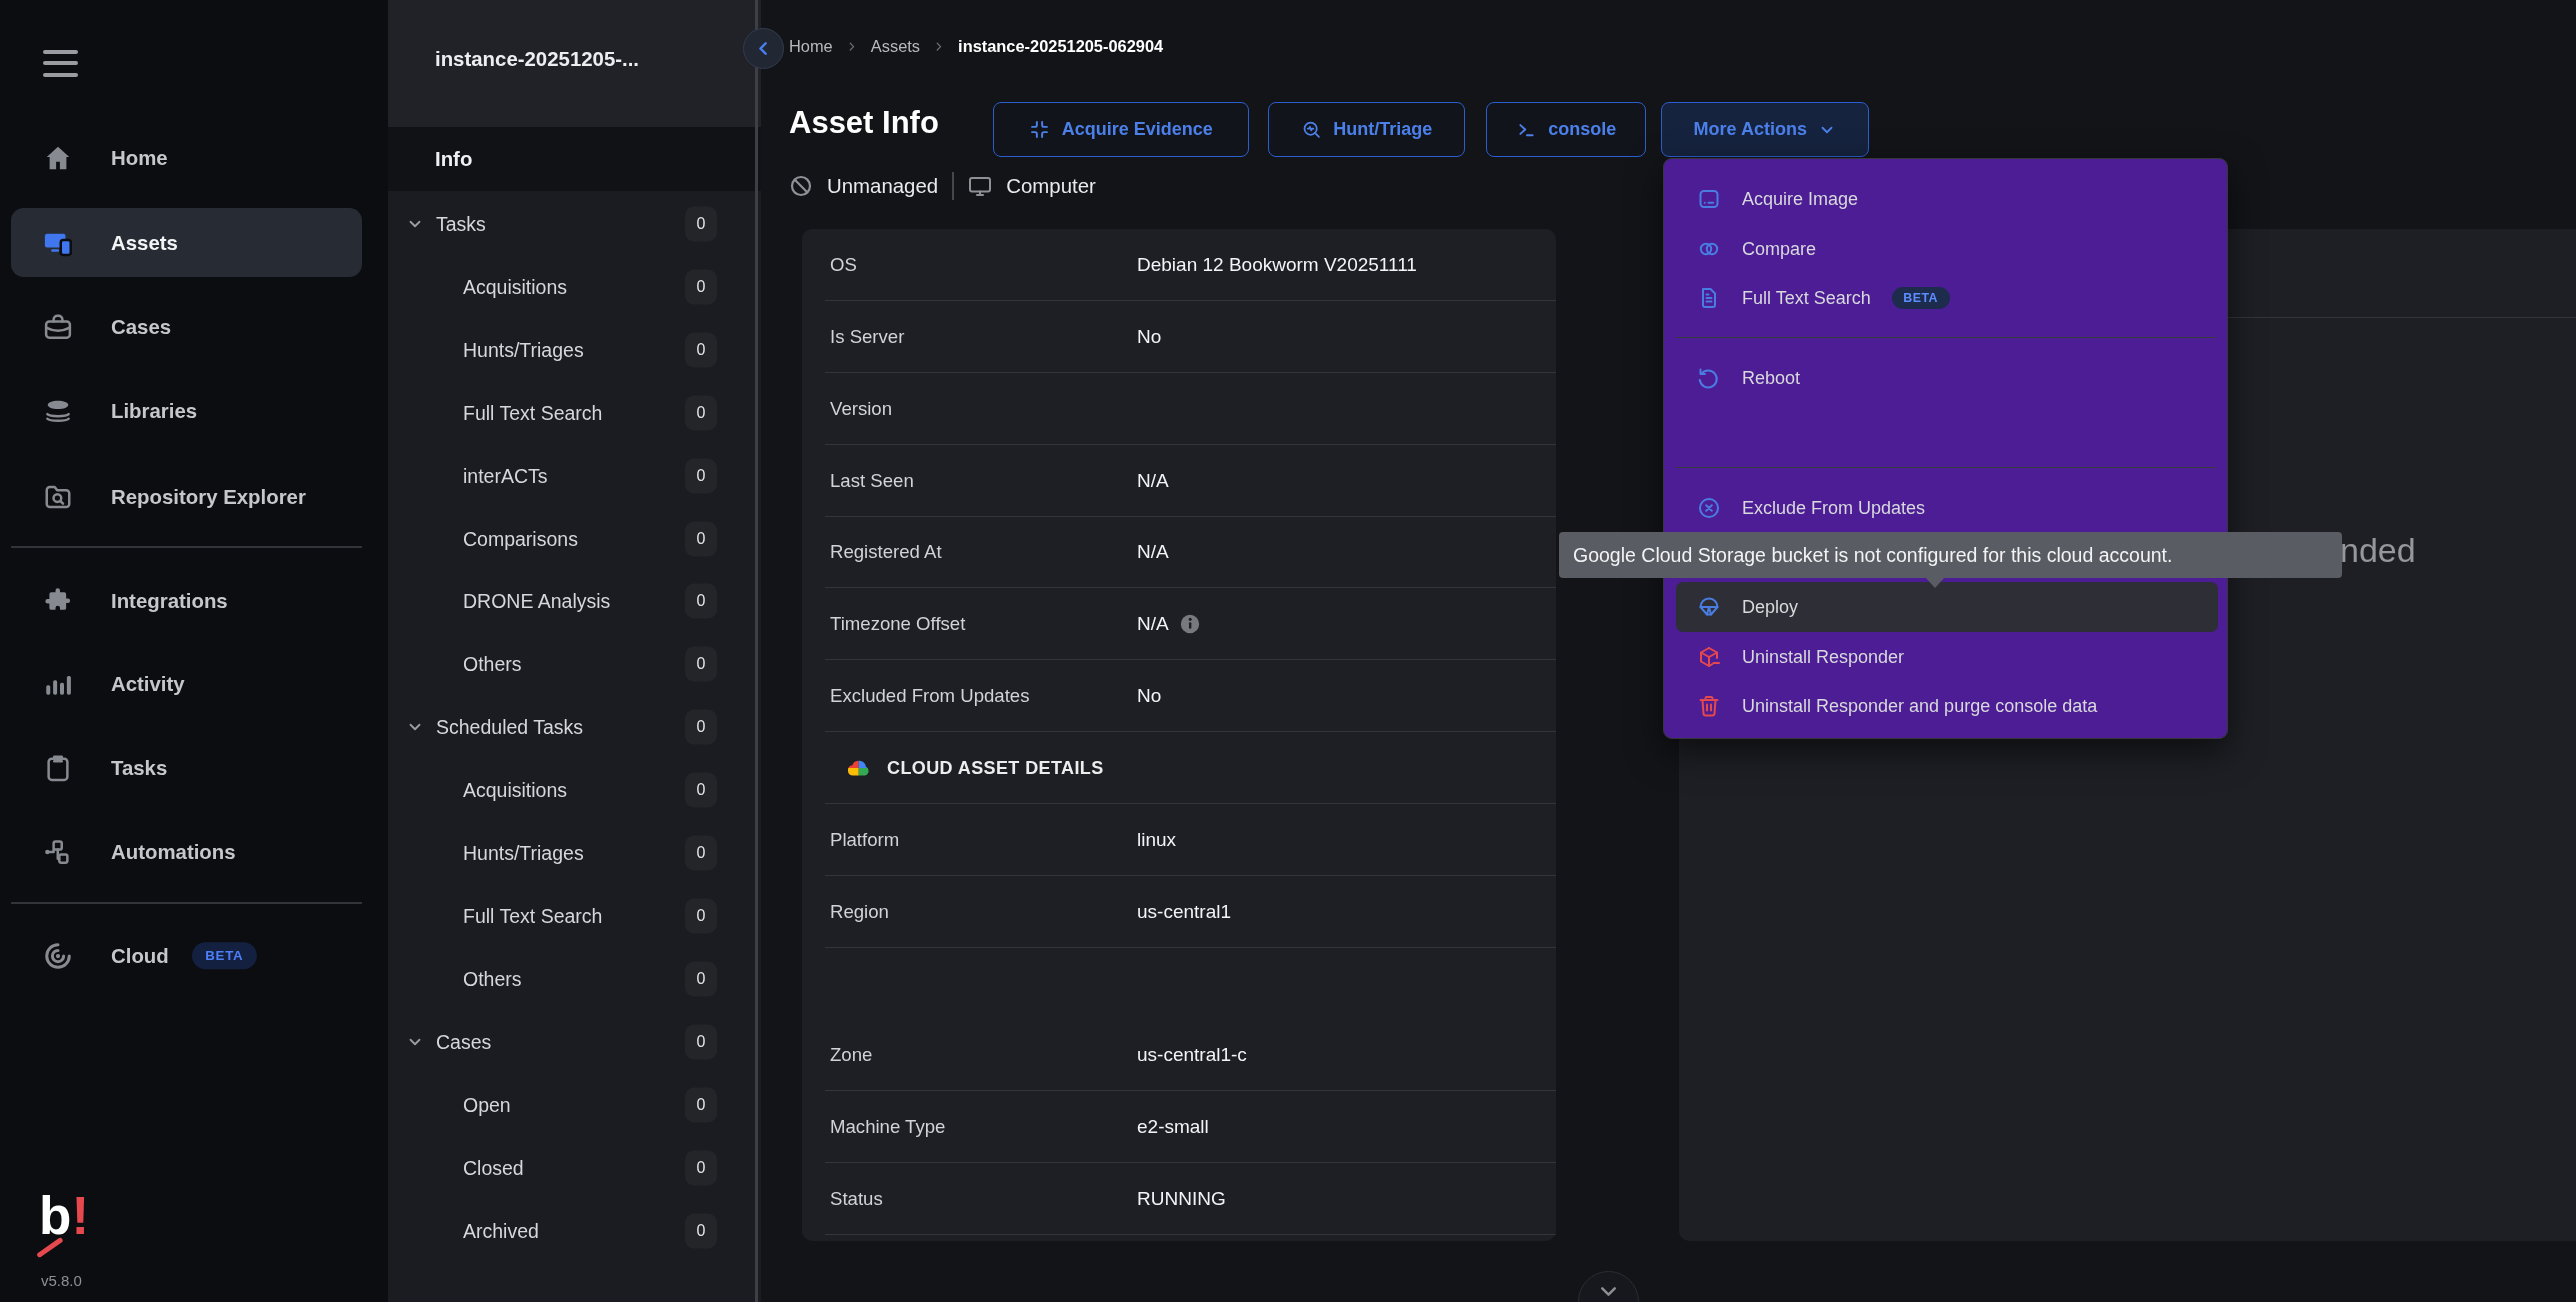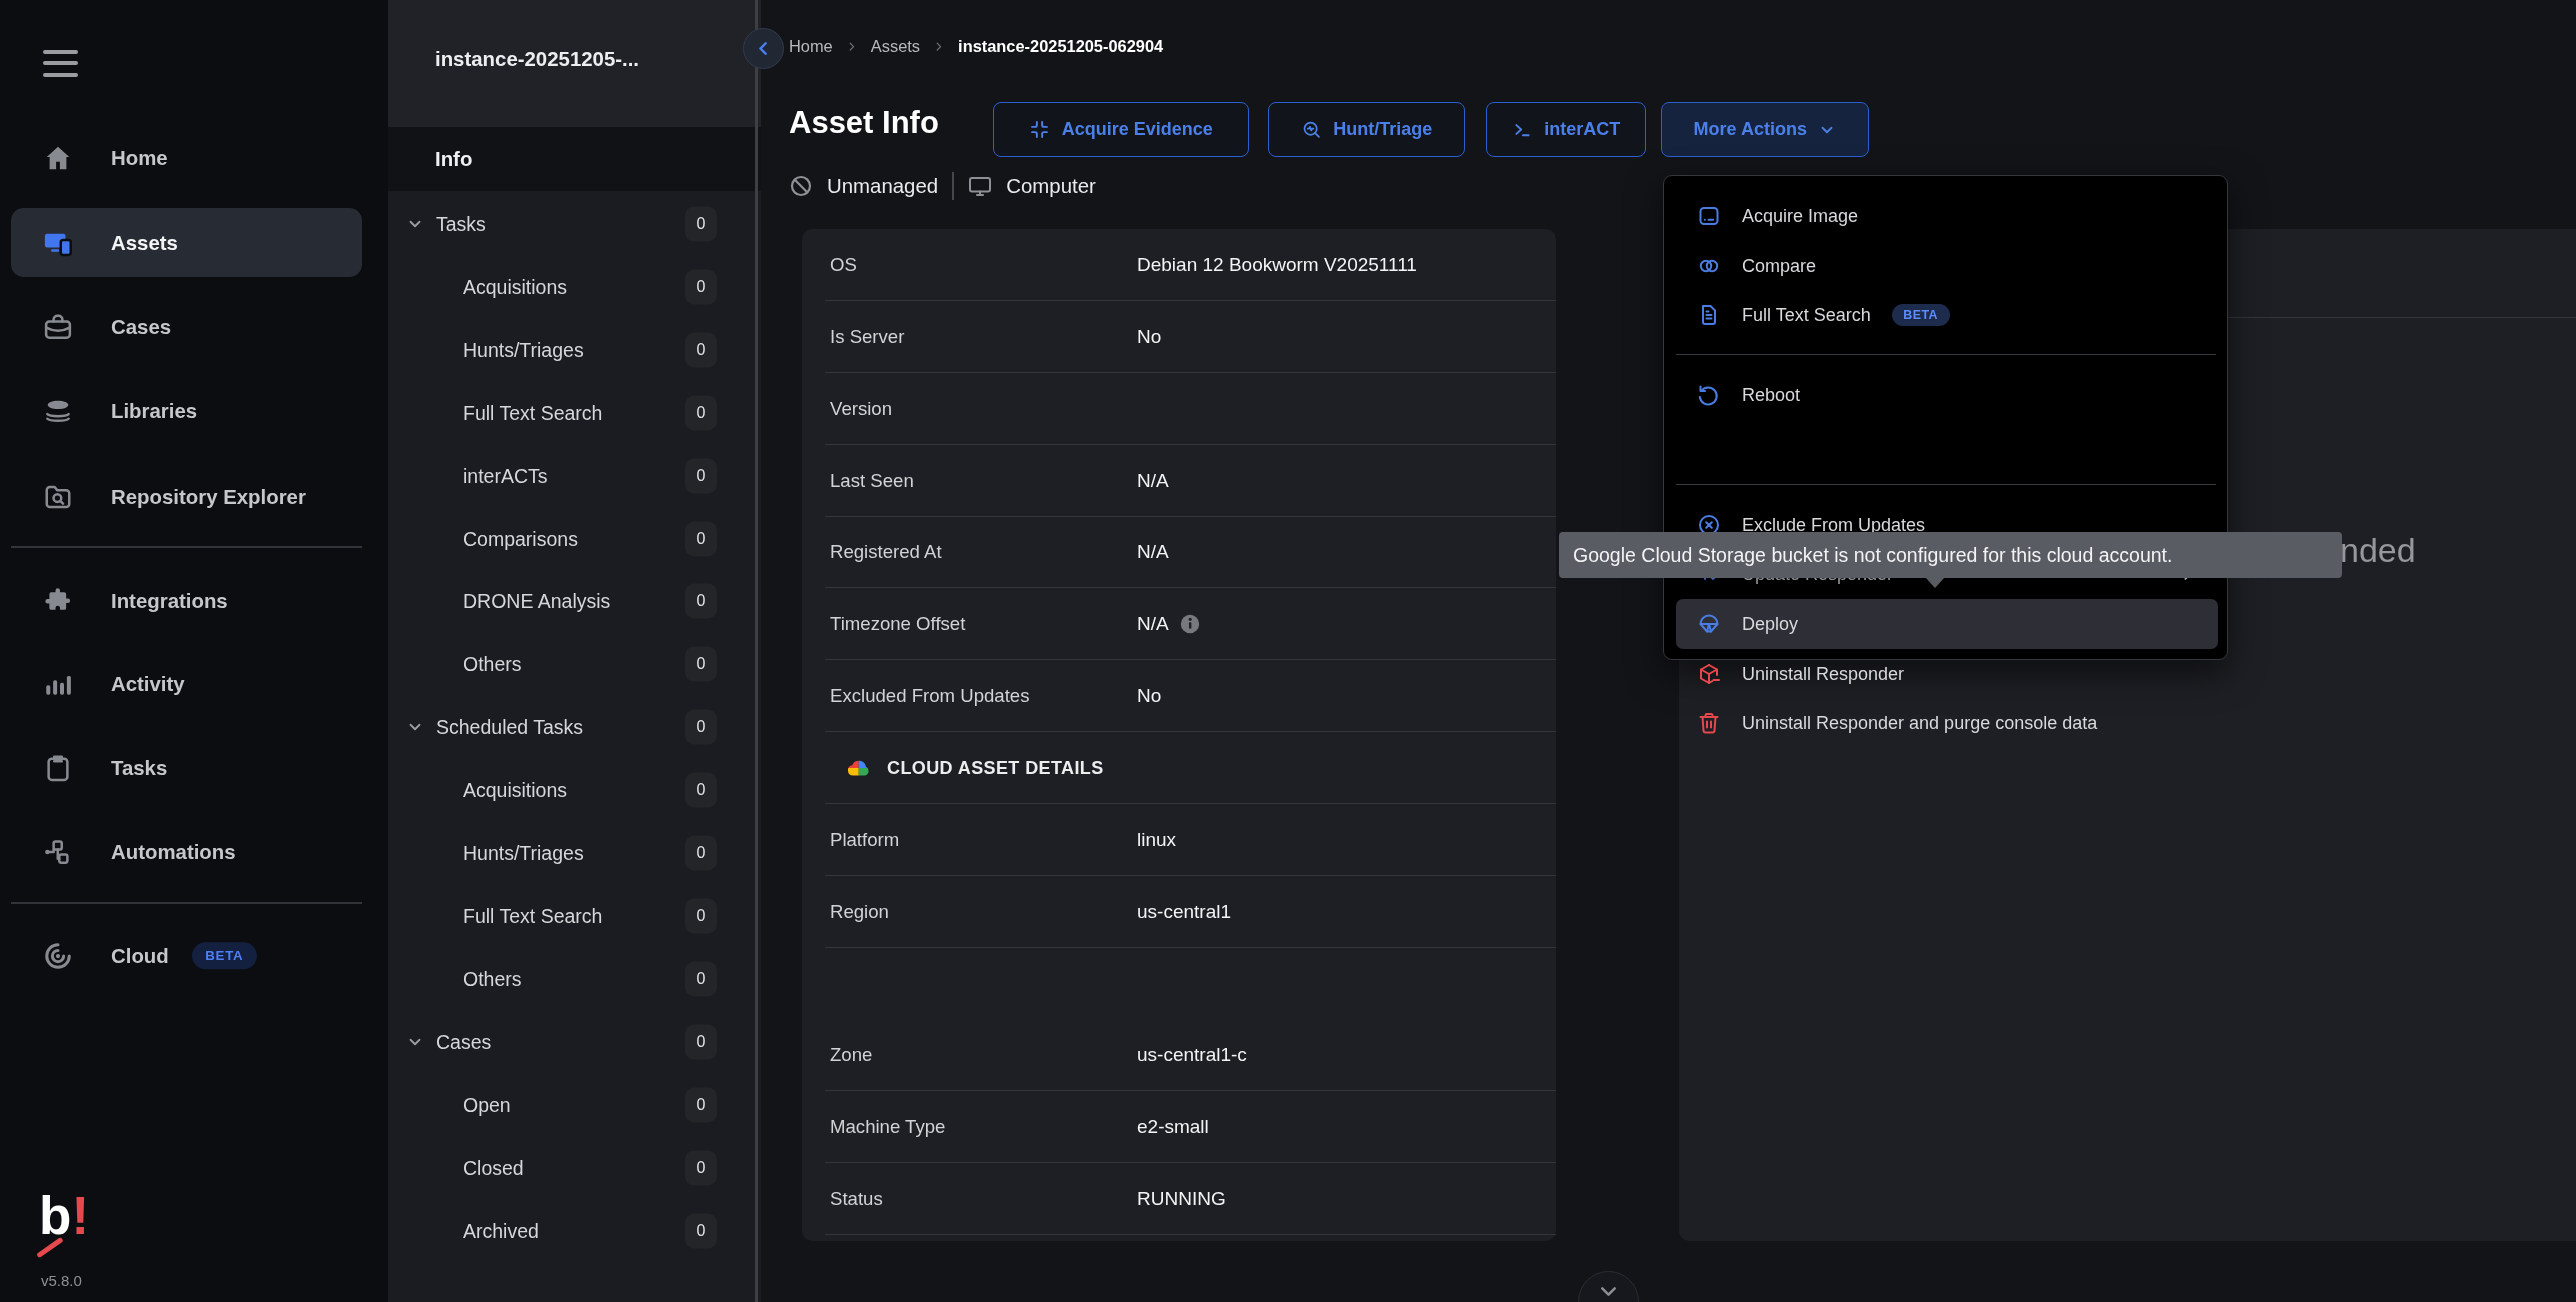--- a/index.html
+++ b/index.html
@@ -79,21 +79,21 @@
   .sect-ic{position:absolute;left:43px;top:50%;transform:translateY(-50%);width:27.5px;height:27.5px}
   .sect-label{position:absolute;left:85px;top:50%;transform:translateY(-50%);font-size:18px;font-weight:600;
     letter-spacing:0.4px;color:#eceded;white-space:nowrap}
 
   
   #right-card{left:1679px;top:229px;width:897px;height:1012px;border-radius:10.6px 0 0 10.6px;z-index:4}
   .right-divider{position:absolute;left:21px;right:0;top:88px;height:1.3px;background:#343539}
   .right-frag{position:absolute;left:661px;top:302px;font-size:34px;font-weight:400;color:#96979c;white-space:nowrap}
 
   
-  .menu{position:absolute;left:1663px;top:175px;width:565px;height:485px;background:#000000;border:0.9px solid #36373d;
+  .menu{position:absolute;left:1663px;top:158px;width:565px;height:581px;background:#4c1d95;border:0.9px solid #36373d;
     box-sizing:border-box;border-radius:9px;box-shadow:0 12.4px 35px rgba(0,0,0,.55);z-index:40}
   .m-item{position:absolute;left:0;width:565px;height:50px;box-sizing:border-box;padding-left:33px;
     display:flex;align-items:center;gap:21px;font-size:18px;color:#d8d9dc;cursor:pointer;z-index:0}
   .m-ic{width:24px;height:24px;color:#4a7de2;flex:none}
   .m-div{position:absolute;left:11.5px;right:11.5px;height:1.3px;background:#3a3b41}
   .m-item.hovered::before{content:"";position:absolute;left:11.5px;right:11.5px;top:0;bottom:0;background:#2e2f36;border-radius:7px;z-index:-1}
   .m-item.disabled{color:#94969b}
   .m-item.disabled .m-ic{color:#3f5fae}
   .m-item.danger .m-ic{color:#e5484d}
   .m-beta{background:#1d2b4d;color:#5c8dff;font-size:12.4px;font-weight:700;letter-spacing:0.5px;padding:4.4px 11.5px;border-radius:886px}
@@ -493,21 +493,21 @@
       </svg>
     </span>
   <span>Hunt/Triage</span>
 </button>
 <button class="btn" id="btn-ia">
   <span class="b-ic">
       <svg class="ic" width="21" height="21" viewBox="0 0 24 24">
         <use href="#i-terminal"></use>
       </svg>
     </span>
-  <span>interACT</span>
+  <span>console</span>
 </button>
 <button class="btn" id="btn-ma">
   <span>More Actions</span>
   <span class="b-ic" style="width:18px;height:18px">
       <svg class="ic" width="18" height="18" viewBox="0 0 20 20">
         <use href="#i-chev-down"></use>
       </svg>
     </span>
 </button>
 

